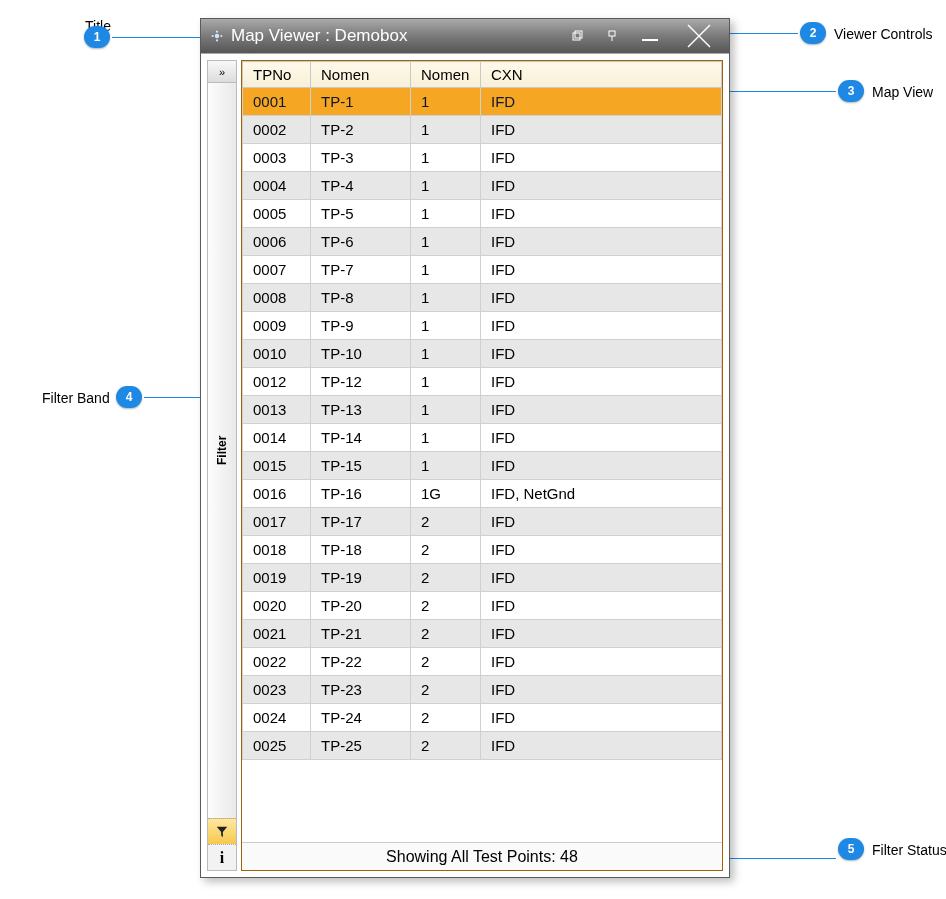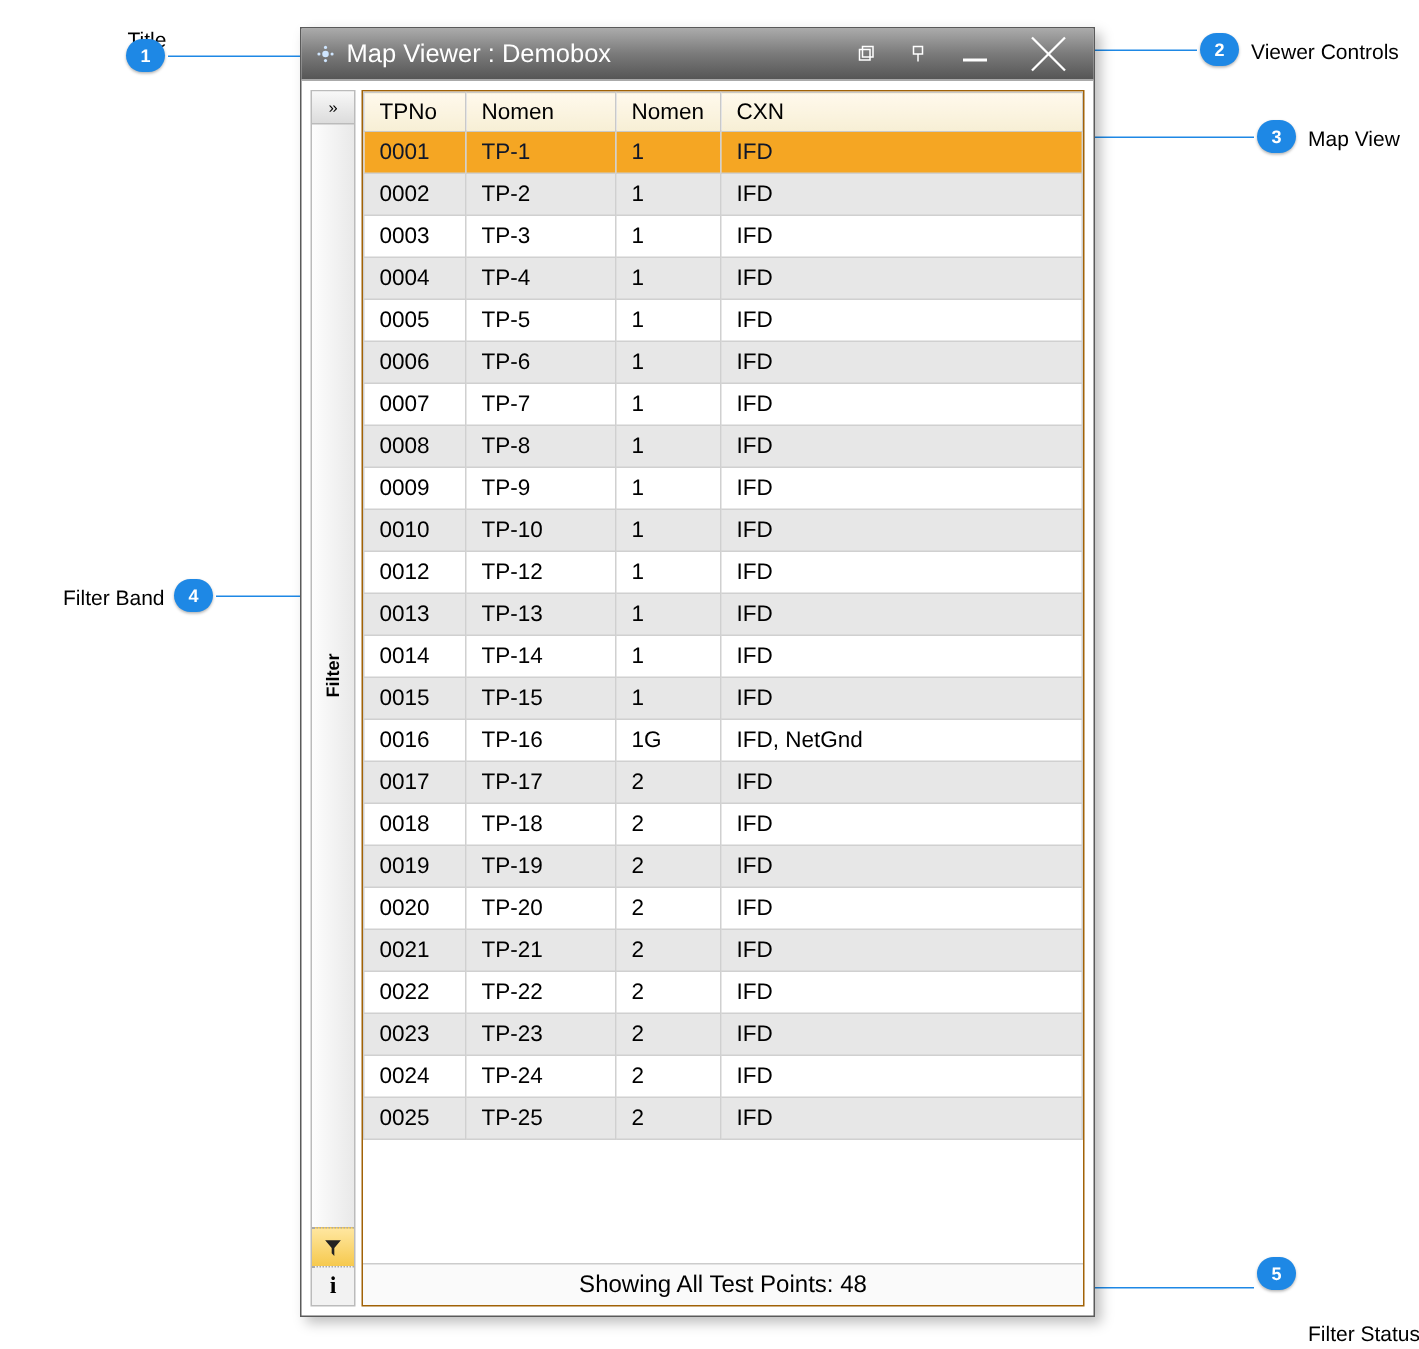--- a/index.html
+++ b/index.html
@@ -216,21 +216,21 @@
 
 <span class="callout-bubble" style="left:838px; top:80px;">3</span>
 <span class="callout-label" style="left:872px; top:84px;">Map View</span>
 <span class="callout-line left-end" style="left:588px; top:91px; width:248px;"></span>
 
 <span class="callout-label" style="left:42px; top:390px;">Filter Band</span>
 <span class="callout-bubble" style="left:116px; top:386px;">4</span>
 <span class="callout-line right-end" style="left:144px; top:397px; width:72px;"></span>
 
 <span class="callout-bubble" style="left:838px; top:838px;">5</span>
-<span class="callout-label" style="left:872px; top:842px;margin-top:39px;">Filter Status</span>
+<span class="callout-label" style="left:872px; top:842px;">Filter Status</span>
 <span class="callout-line left-end" style="left:616px; top:858px; width:220px;"></span>
 
 <div class="window">
 
   <div class="titlebar">
     <span class="app-icon">
       <svg viewBox="0 0 16 16" width="14" height="14">
           <circle cx="8" cy="8" r="2.5" fill="#cfe6ff"></circle>
           <circle cx="3" cy="8" r="1.2" fill="#cfe6ff"></circle>
           <circle cx="13" cy="8" r="1.2" fill="#cfe6ff"></circle>

